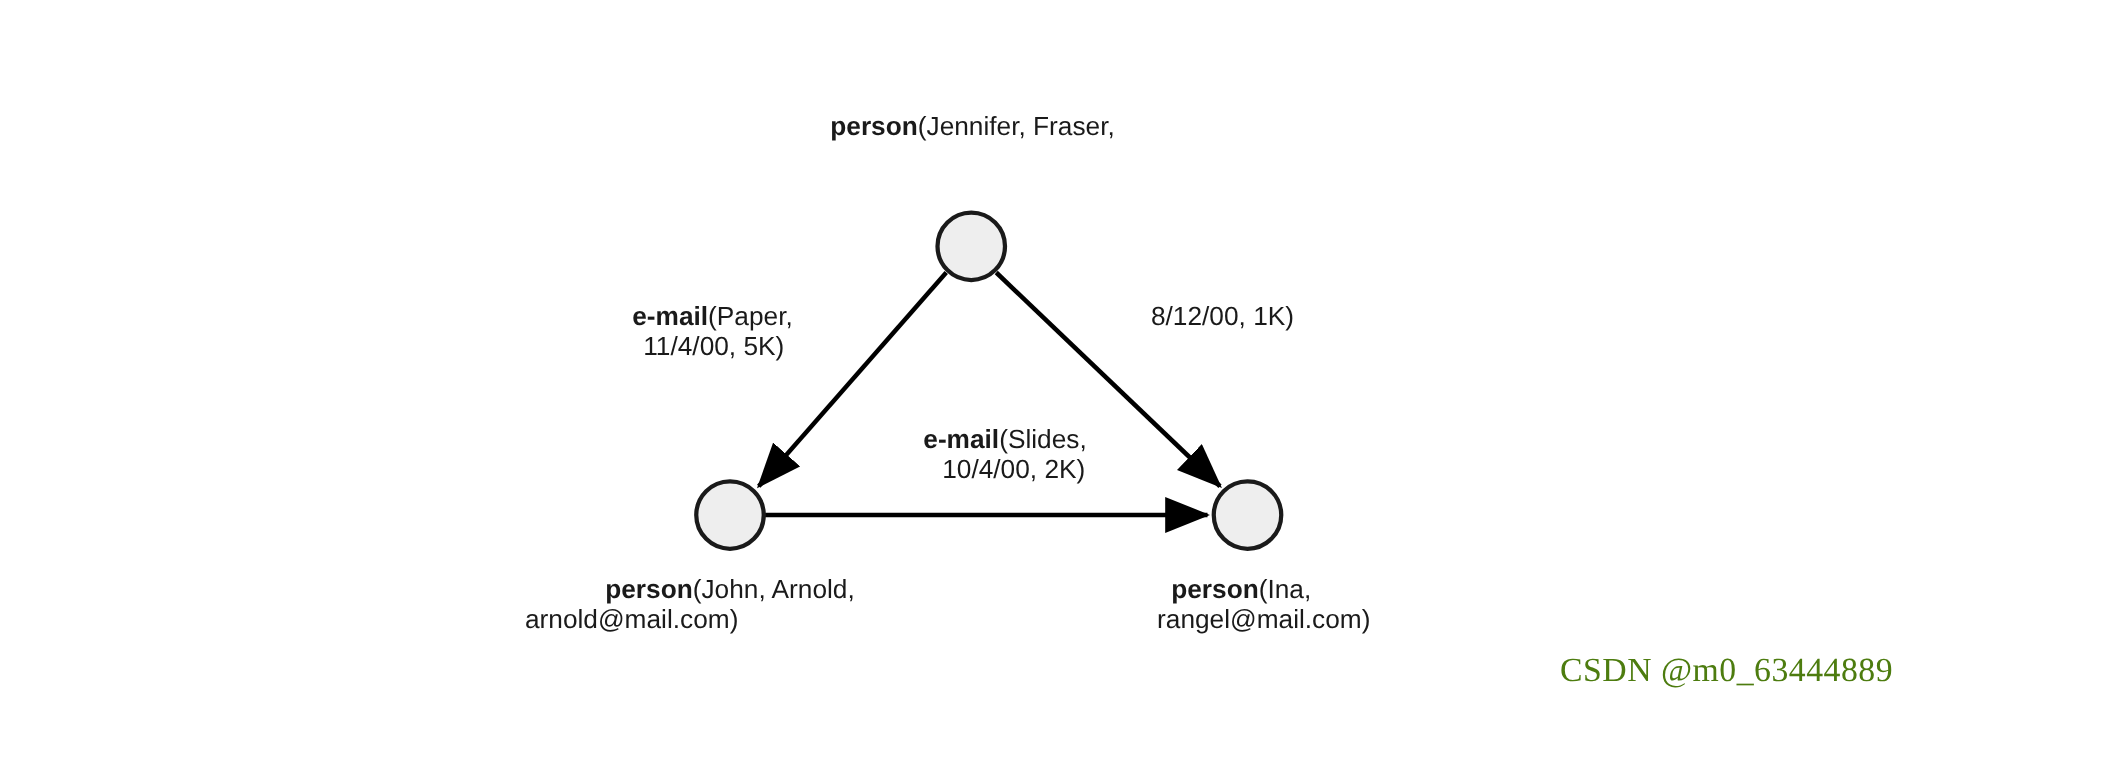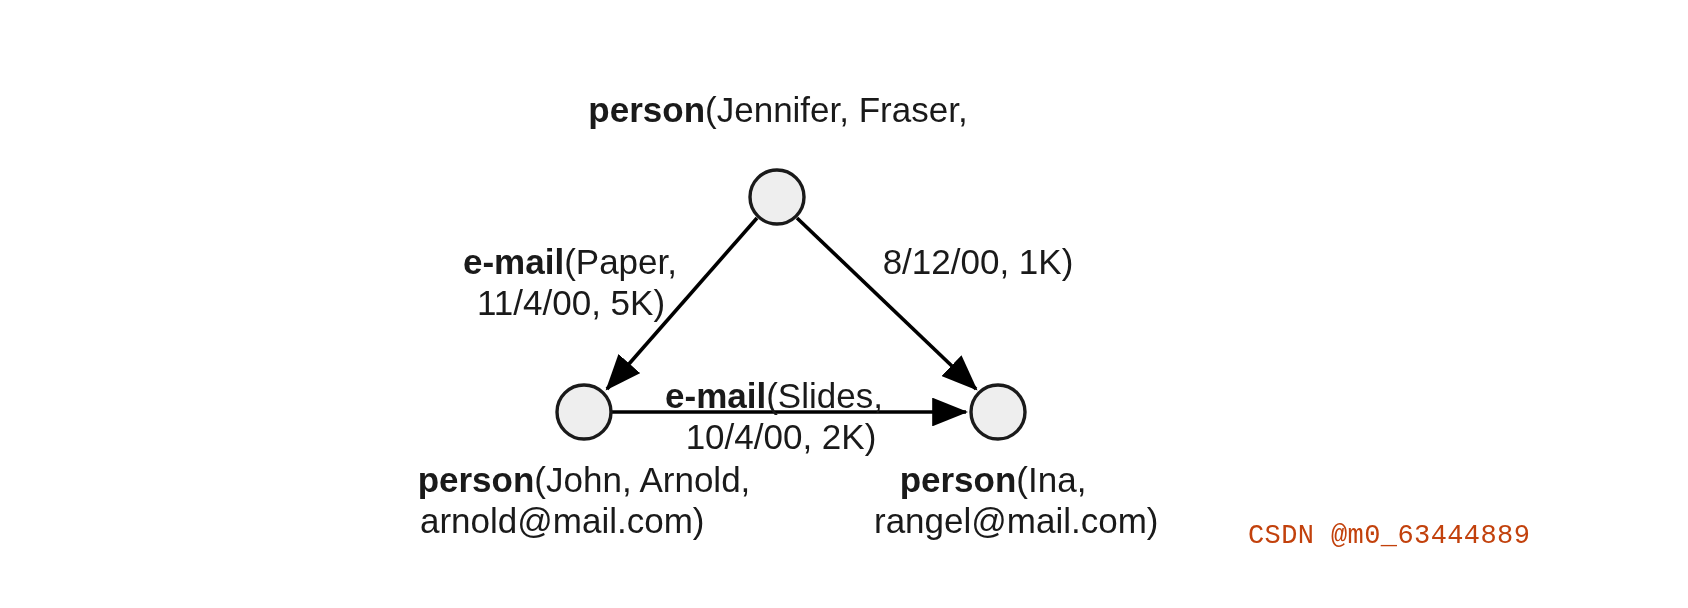--- a/index.html
+++ b/index.html
@@ -21,21 +21,21 @@
   #graph-svg {
     position: absolute;
     left: 0;
     top: 0;
     width: 1688px;
     height: 608px;
   }
   .lbl {
     position: absolute;
     color: #1a1a1a;
-    font-size: 35px;
+    font-size: 21px;
     line-height: 1.16;
     white-space: nowrap;
     font-family: "Liberation Sans", sans-serif;
   }
   .lbl .rel {
     font-weight: bold;
   }
   .lbl .args {
     font-weight: normal;
   }
@@ -89,35 +89,34 @@
   #label-edge-right {
     left: 868px;
     top: 242px;
     width: 264px;
   }
   #label-edge-right .line2 {
     text-align: center;
     padding-right: 44px;
   }
   #label-edge-bottom {
-    left: 662px;
+    left: 692px;
     top: 340px;
     width: 224px;
-    margin-top: 36px;
   }
   #label-edge-bottom .line2 {
     padding-left: 14px;
   }
   #watermark {
     position: absolute;
     left: 1248px;
     top: 521px;
-    font-family: Liberation Mono, monospace;
+    font-family: Liberation Serif, serif;
     font-size: 27px;
-    color: #c2410c;
+    color: #4d7c0f;
     letter-spacing: 0.4px;
     white-space: nowrap;
   }
 </style>
 </head>
 <body>
 
 <div id="canvas">
 
   <svg id="graph-svg" viewBox="0 0 1688 608" xmlns="http://www.w3.org/2000/svg">

